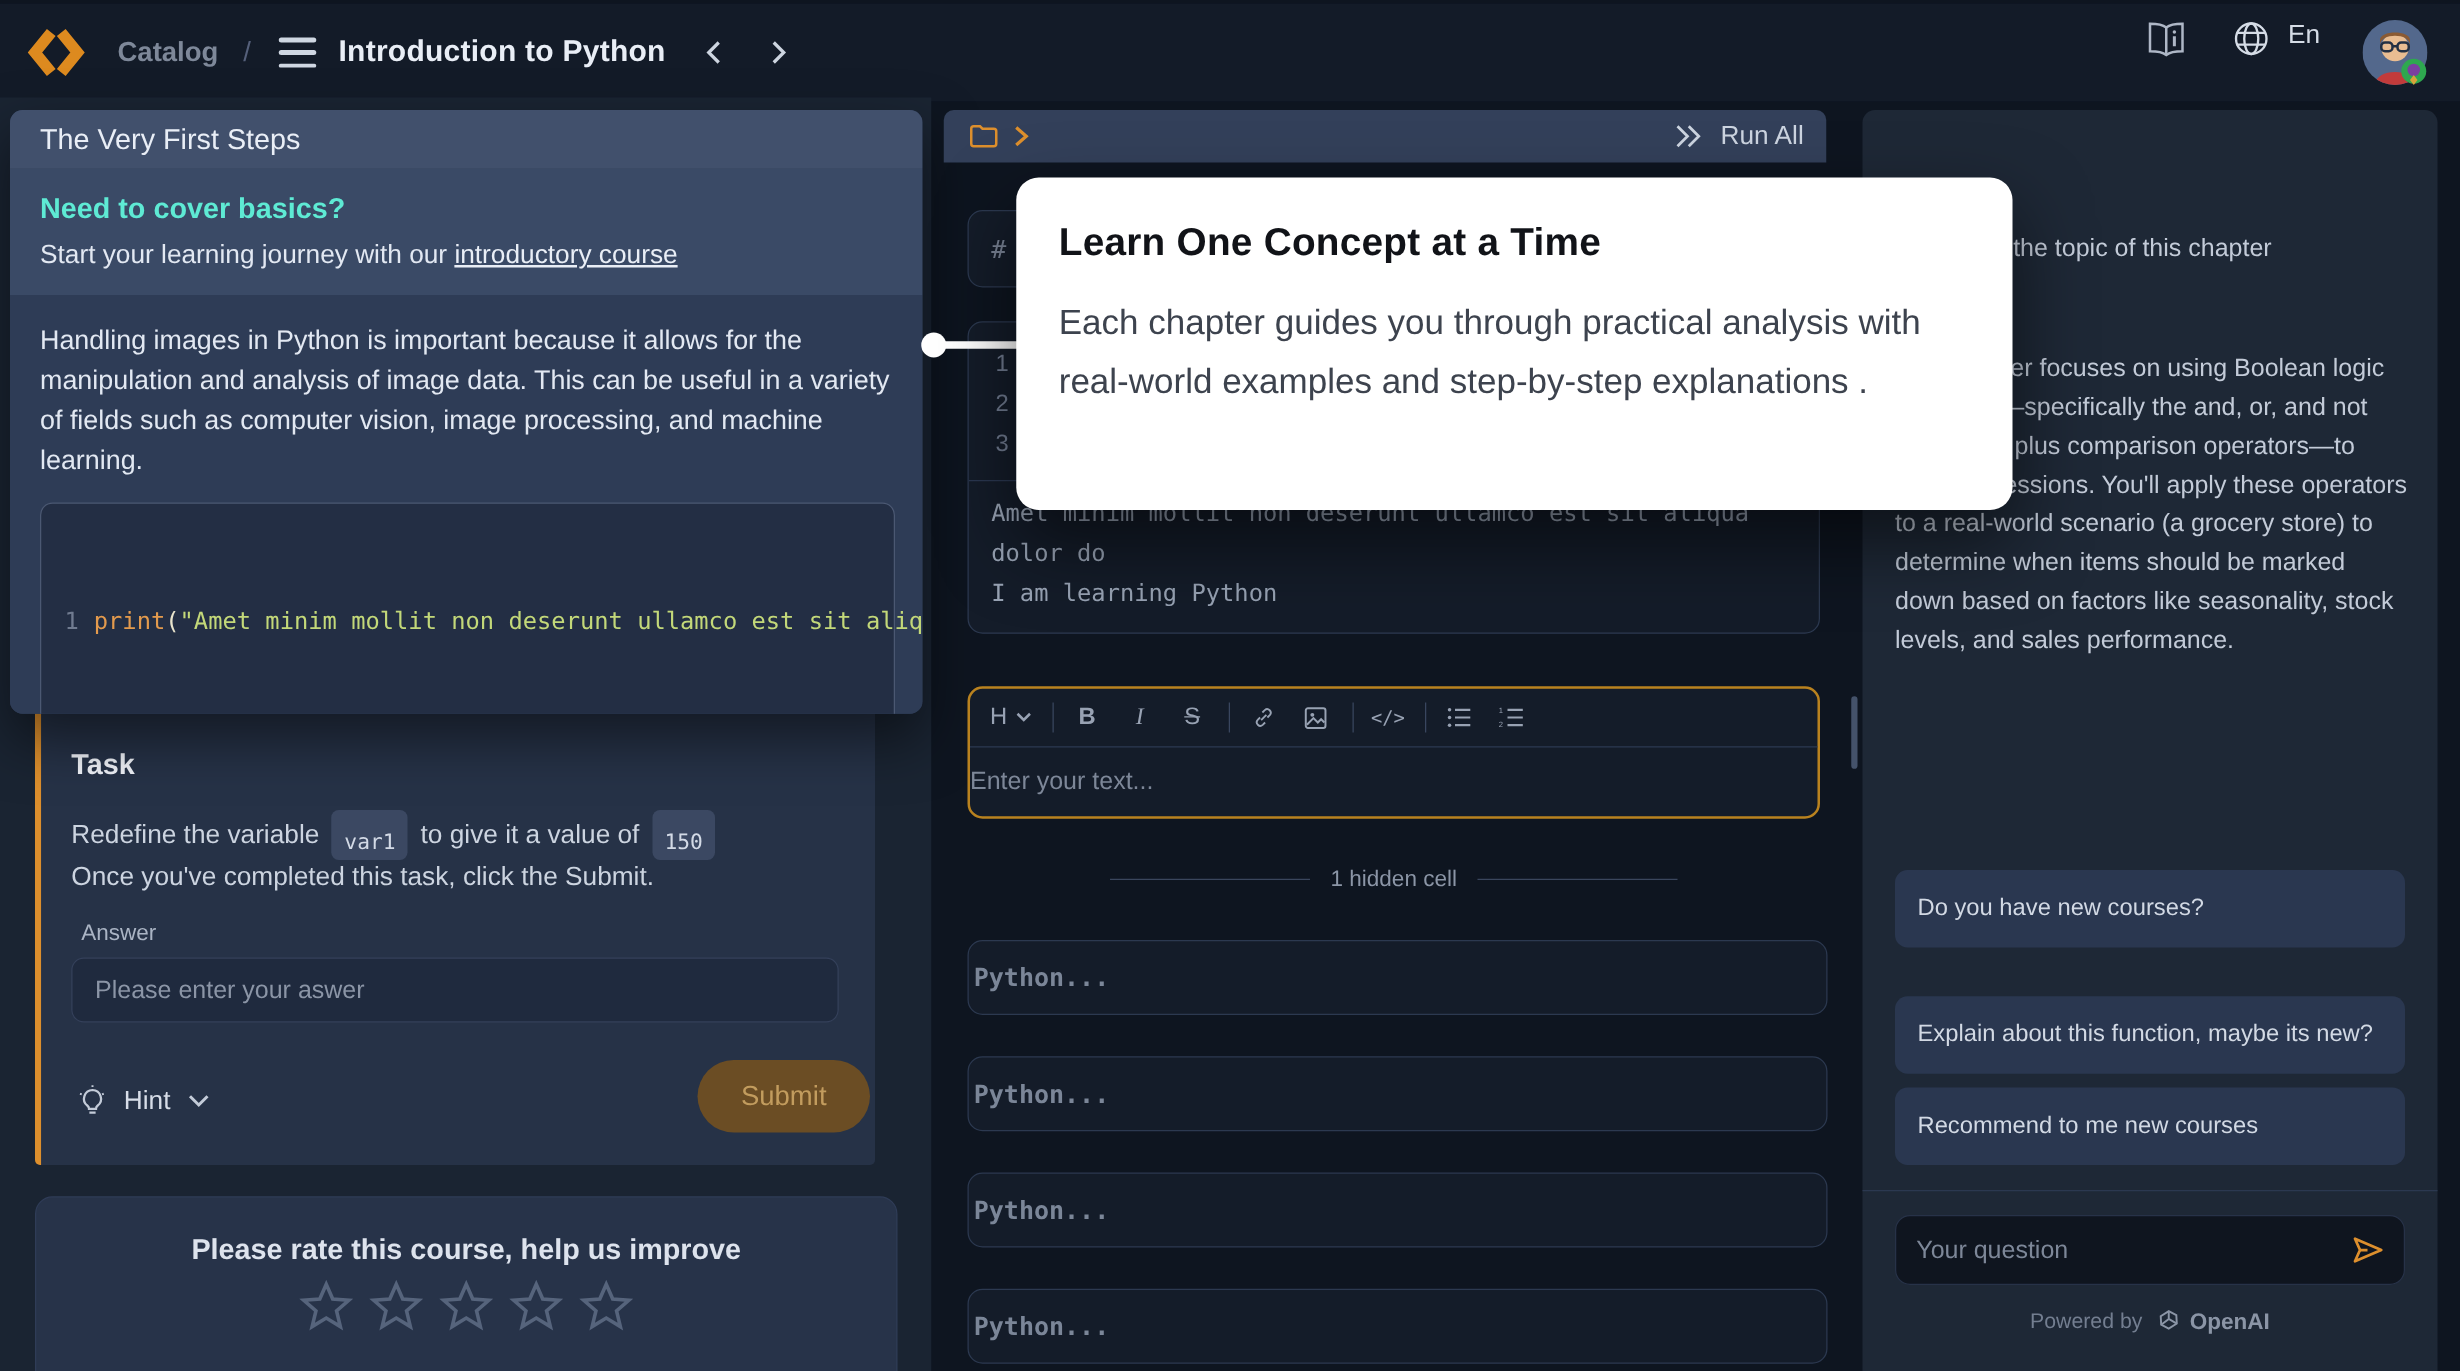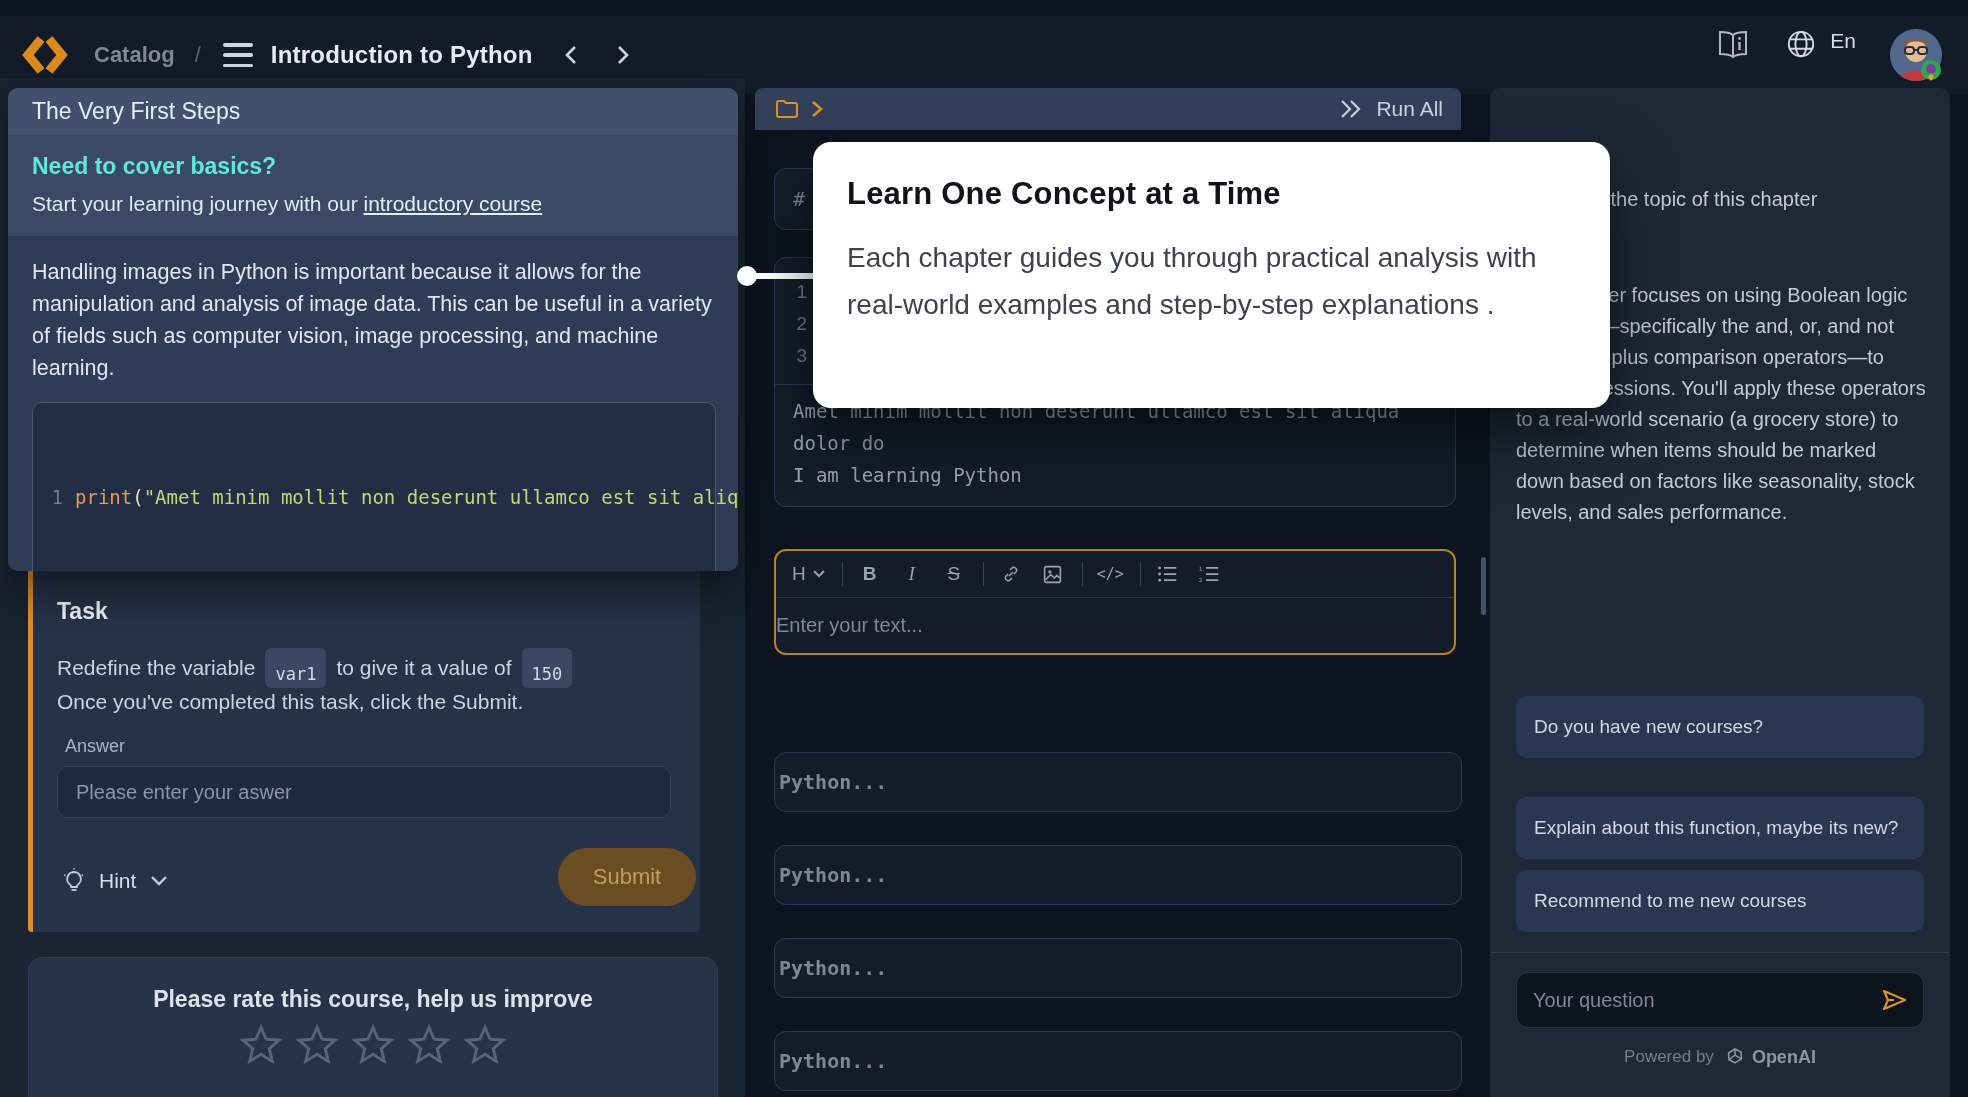--- a/index.html
+++ b/index.html
@@ -1,21 +1,21 @@
 <!DOCTYPE html>
 <html><head>
 <meta charset="utf-8">
 <style>
   html,body{margin:0;padding:0;background:#0e1520;}
   #stage{position:relative;width:1968px;height:1097px;overflow:hidden;background:#0e1520;
          font-family:"Liberation Sans",sans-serif;color:#dfe6f0;}
   .mono{font-family:"DejaVu Sans Mono",monospace;}
 
   
-  .topbar{position:absolute;left:0;top:16px;width:1968px;height:78px;background:#131b28;
+  .topbar{position:absolute;left:0;top:3px;width:1968px;height:78px;background:#131b28;
           display:flex;align-items:center;}
   .brand-logo{margin-left:22px;width:46px;height:40px;flex:0 0 auto;}
   .crumb{margin-left:26px;font-size:22px;font-weight:700;color:#7e8899;cursor:pointer;}
   .crumb-sep{margin-left:20px;font-size:22px;color:#55607a;}
   .burger{margin-left:22px;width:30px;height:24px;display:flex;flex-direction:column;justify-content:space-between;cursor:pointer;}
   .burger span{display:block;height:3.5px;border-radius:2px;background:#cfd7e2;}
   .course-title{margin-left:18px;font-size:24px;font-weight:700;color:#e9eef6;letter-spacing:.2px;}
   .nav-chev{margin-left:28px;width:22px;height:22px;cursor:pointer;}
   .top-right{margin-left:auto;display:flex;align-items:flex-start;}
   .ico-btn{width:34px;height:30px;margin-left:34px;cursor:pointer;}
@@ -335,20 +335,25 @@
         <svg width="21" height="18" viewBox="0 0 24 20">
             <text x="0" y="6" font-size="7" fill="#98a2b3" font-family="Liberation Sans">1</text>
             <text x="0" y="19" font-size="7" fill="#98a2b3" font-family="Liberation Sans">2</text>
             <path d="M8 3 H22 M8 10 H22 M8 17 H22" stroke="#98a2b3" stroke-width="2"></path>
           </svg>
       </div>
     </div>
     <div class="edit-input">Enter your text...</div>
   </div>
 
+  <div class="hiddenrow">
+    <div class="hl"></div>
+    <div class="ht">1 hidden cell</div>
+    <div class="hl"></div>
+  </div>
 
   <div class="nb-cell pycell" style="top:752px;">Python...</div>
   <div class="nb-cell pycell" style="top:845px;">Python...</div>
   <div class="nb-cell pycell" style="top:938px;">Python...</div>
   <div class="nb-cell pycell" style="top:1031px;">Python...</div>
 
   <div class="mid-scroll"></div>
 
   <div class="ask-panel">
     <div class="ask-intro">Ask about the topic of this chapter</div>

